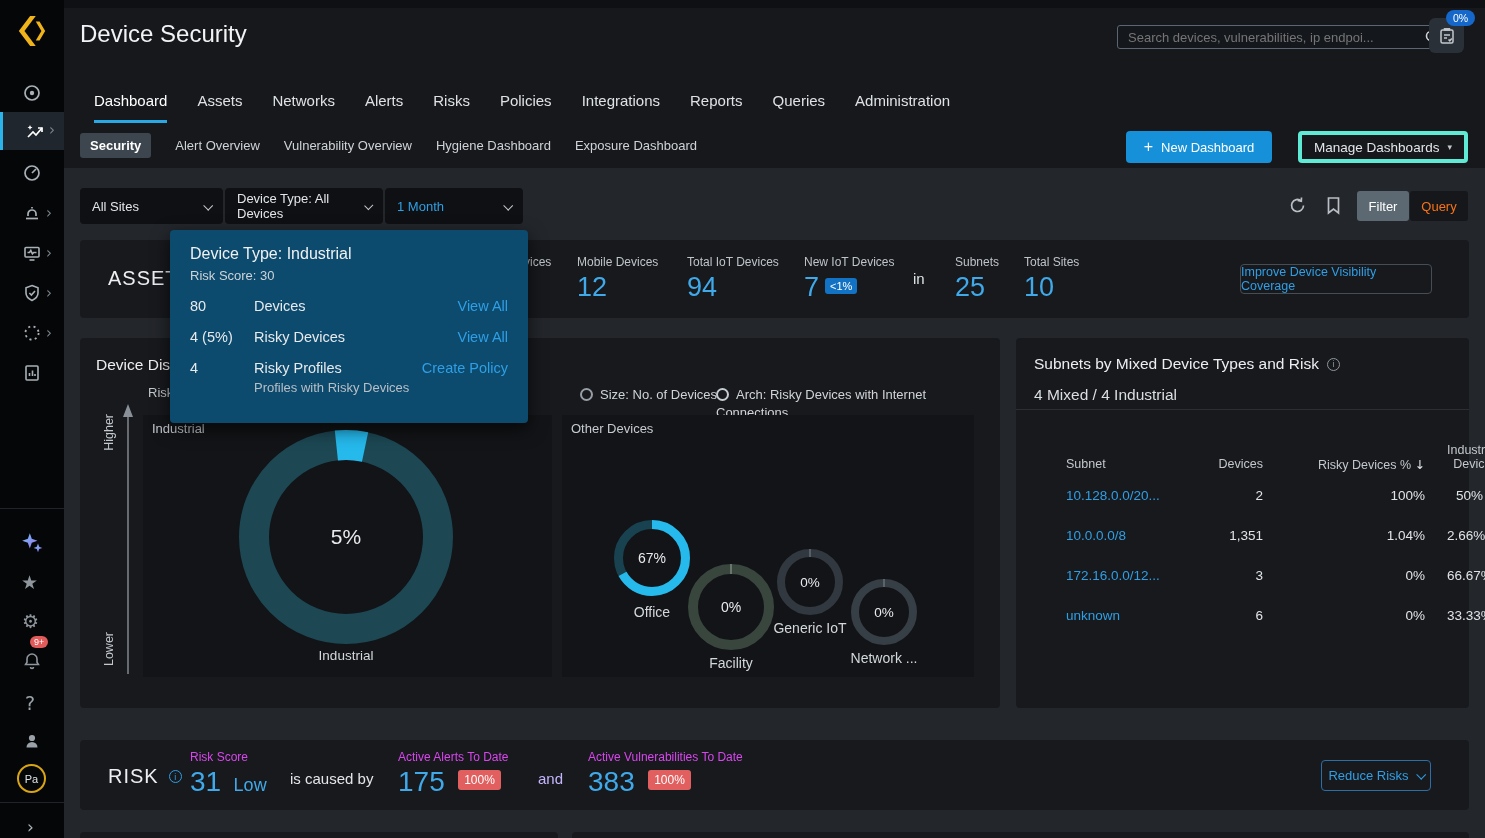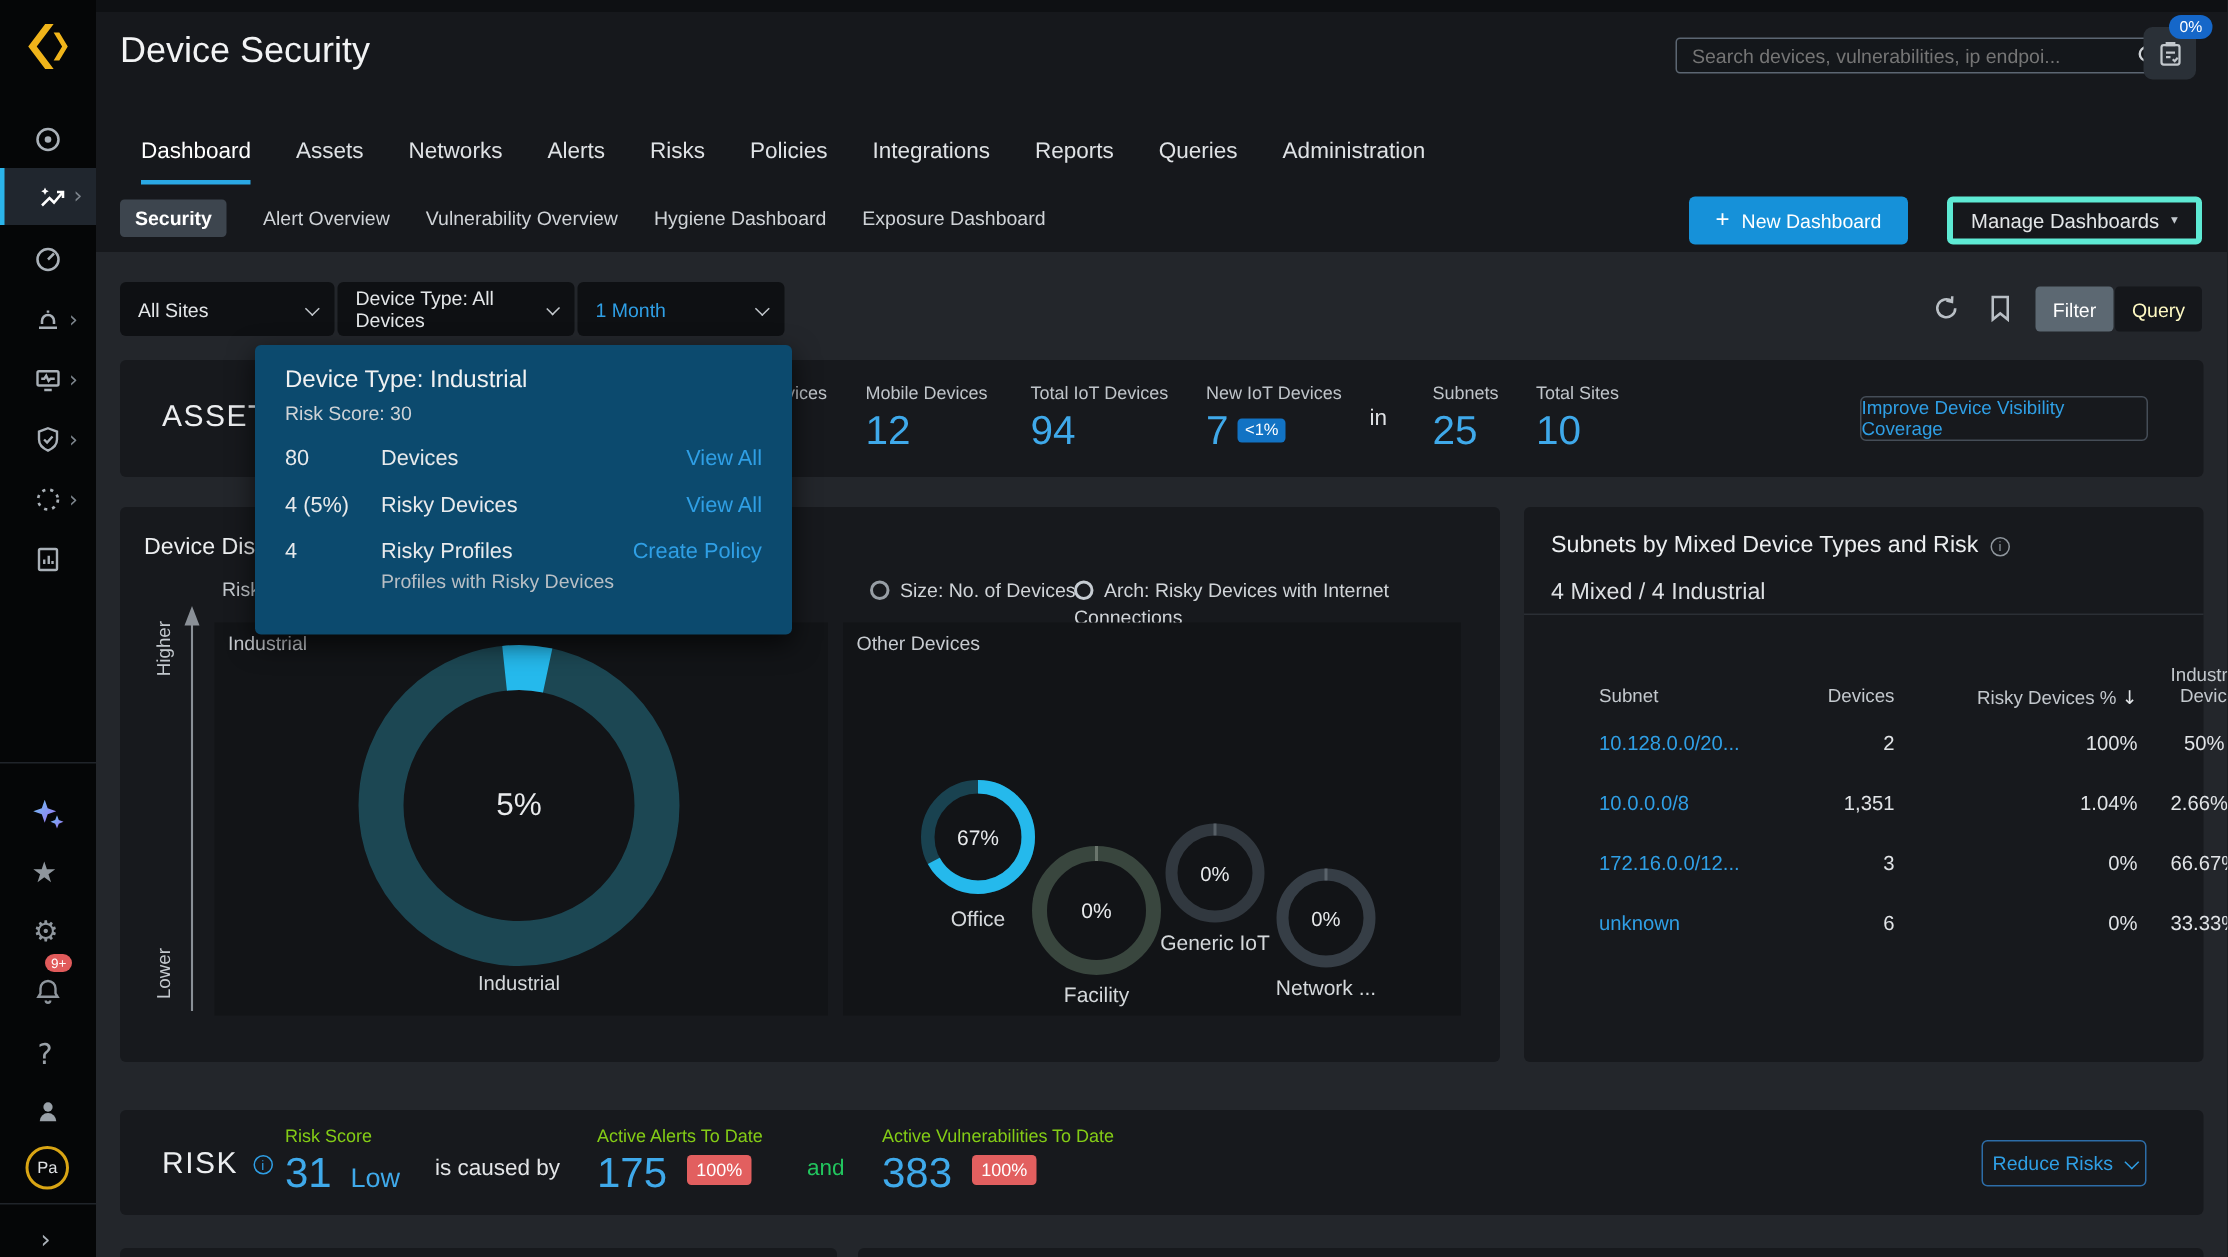--- a/index.html
+++ b/index.html
@@ -76,21 +76,21 @@
   
   .tbl-hdr, .tbl-row { position:absolute; left:0; width:100%; padding:0 18px; display:grid; grid-template-columns:105px 70px 140px 1fr; column-gap:22px; align-items:center;margin-left:32px; }
   .tbl-hdr { font-size:12.5px; color:#c3c8cd; }
   .tbl-row { font-size:13.5px; color:#e1e4e7; }
   .tr-right { text-align:right; }
   .subnet-link { color:#2f9fe5; }
 
   
   .big-num { font-size:28px; color:#3fa9ea; }
   .red-badge { background:#e25f5f; color:#fff; font-size:12px; padding:3px 6px; border-radius:3px; margin-left:9px; vertical-align:7px; }
-  .small-lbl { font-size:12px; color:#84cc16; }
+  .small-lbl { font-size:12px; color:#d946ef; }
 
   .stub { position:absolute; top:832px; height:6px; background:#17191d; border-radius:4px 4px 0 0; }
   svg { display:block; }
 </style>
 </head>
 <body>
 
 <div class="page">
 
   <aside class="sidebar">
@@ -284,21 +284,21 @@
     <svg class="tool-ic" style="left:1224px;" width="19" height="19" viewBox="0 0 19 19" fill="none" stroke="#b9bfc5" stroke-width="1.7">
       <path d="M15.5 9.5 a6 6 0 1 1 -2.2-4.65"></path>
         <path d="M13.5 1.5 L13.3 5.3 L9.6 4.4" fill="none"></path>
     </svg>
     <svg class="tool-ic" style="left:1261px;" width="17" height="19" viewBox="0 0 17 19" fill="none" stroke="#b9bfc5" stroke-width="1.7">
       <path d="M3.5 2 h10 v15 l-5-4 -5 4 Z"></path>
     </svg>
     <div class="toggle" style="left:1293px;width:52px;background:#5c6872;color:#fff;">
         <span>Filter</span>
       </div>
-    <div class="toggle" style="left:1346px;width:58px;background:#15171b;color:#fef9c3;">
+    <div class="toggle" style="left:1346px;width:58px;background:#15171b;color:#f97316;">
         <span>Query</span>
       </div>
 
     <div class="panel" style="left:16px;top:240px;width:1389px;height:78px;">
       <div class="panel-caps" style="position:absolute;left:28px;top:27px;">ASSETS</div>
       <div style="position:absolute;left:444px;top:15px;font-size:12px;color:#bfc4c9;">vices</div>
 
       <div class="stat" style="left:497px;">
         <div class="lbl">Mobile Devices</div>
         <div class="num">12</div>
@@ -439,21 +439,21 @@
         <div class="small-lbl">Risk Score</div>
         <div style="margin-top:2px;"><span class="big-num">31</span>
           <span style="font-size:18px;color:#3fa9ea;margin-left:8px;">Low</span></div>
       </div>
       <div style="position:absolute;left:210px;top:30px;font-size:15px;color:#e3e5e7;">is caused by</div>
       <div style="position:absolute;left:318px;top:10px;">
         <div class="small-lbl">Active Alerts To Date</div>
         <div style="margin-top:2px;"><span class="big-num">175</span>
           <span class="red-badge">100%</span></div>
       </div>
-      <div style="position:absolute;left:458px;top:30px;font-size:15px;color:#22c55e;">and</div>
+      <div style="position:absolute;left:458px;top:30px;font-size:15px;color:#c4b5fd;">and</div>
       <div style="position:absolute;left:508px;top:10px;">
         <div class="small-lbl">Active Vulnerabilities To Date</div>
         <div style="margin-top:2px;"><span class="big-num">383</span>
           <span class="red-badge">100%</span></div>
       </div>
       <div class="outline-btn" style="position:absolute;left:1241px;top:20px;width:110px;height:31px;font-size:13px;gap:8px;border-color:#2d6da8;">
         <span>Reduce Risks</span>
         <span class="chev" style="color:#2f9fe5;"></span>
       </div>
     </div>

